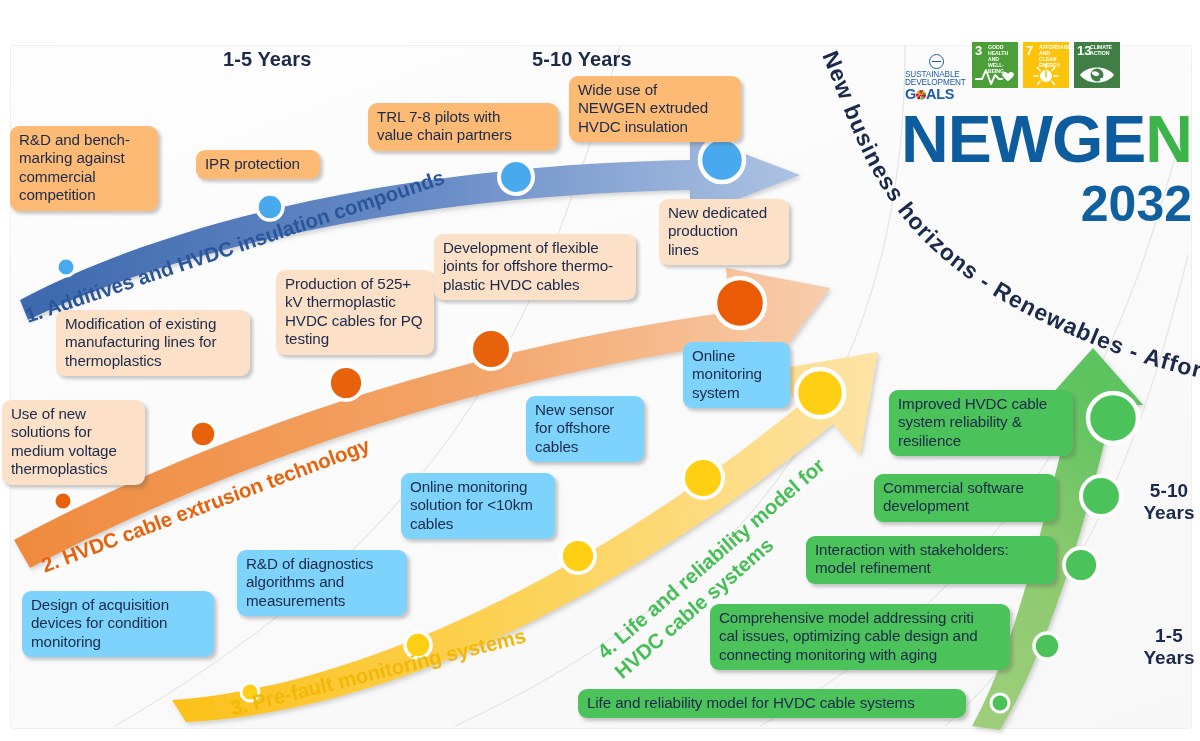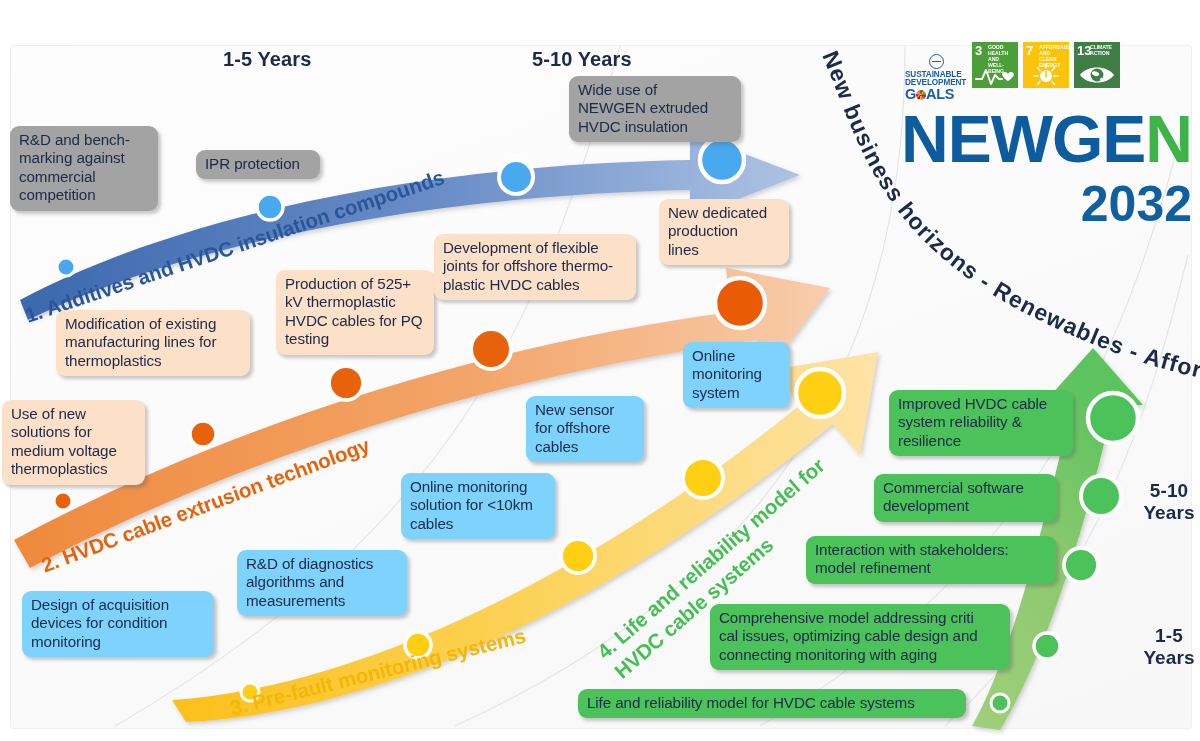--- a/index.html
+++ b/index.html
@@ -35,21 +35,21 @@
     box-sizing: border-box;
     border-radius: 9px;
     padding: 5px 9px 6px 9px;
     color: #1b2a4a;
     font-size: 15.2px;
     line-height: 1.215;
     letter-spacing: -0.1px;
     box-shadow: 2.5px 3px 3.5px rgba(90,90,90,0.33);
     white-space: pre-line;
   }
-  .box.blue   { background: #a3a3a3; }
+  .box.blue   { background: #fdba74; }
   .box.orange { background: #fce0c8; }
   .box.yellow { background: #7dd3fc; }
   .box.green  { background: #4cc25a; }
 
   
   .phase {
     position: absolute;
     font-weight: bold;
     color: #1b2a4a;
     font-size: 20px;
@@ -115,21 +115,21 @@
     border: 1.2px solid #1b5da8;
     margin: 0 auto 2px auto;
     position: relative;
   }
   #sdg-wordmark .un::after{
     content:"";
     position:absolute; left:2px; top:5.5px;
     width:9px; height:1px; background:#1b5da8;
   }
   #sdg-wordmark .l1, #sdg-wordmark .l2 {
-    font-size: 8.2px; font-weight: bold; color: #1b5da8; letter-spacing: -0.1px;
+    font-size: 8.2px; font-weight: normal; color: #1b5da8; letter-spacing: -0.1px;
   }
   #sdg-wordmark .l3 {
     font-size: 14.5px; font-weight: bold; color: #1b5da8; letter-spacing: -0.3px;
   }
   #sdg-wordmark .l3 .ring {
     display:inline-block; width:10px;height:10px;border-radius:50%;
     background: conic-gradient(#e5243b 0 8%, #dda63a 8% 16%, #4c9f38 16% 24%,
       #c5192d 24% 32%, #ff3a21 32% 40%, #26bde2 40% 48%, #fcc30b 48% 56%,
       #a21942 56% 64%, #fd6925 64% 72%, #dd1367 72% 80%, #fd9d24 80% 88%,
       #bf8b2e 88% 96%, #3f7e44 96% 100%);
@@ -274,20 +274,22 @@
   <div class="tracklabel t2" style="left:38px; top:555px; transform:rotate(-20.5deg);">2. HVDC cable extrusion technology</div>
   <div class="tracklabel t3" style="left:228px; top:697px; transform:rotate(-14deg);">3. Pre-fault monitoring systems</div>
   <div class="tracklabel t4" style="left:592px; top:645px; transform:rotate(-41deg);">4. Life and reliability model for
 HVDC cable systems</div>
 
   <div class="box blue" style="left:10px;  top:126px; width:148px;">R&amp;D and bench-
 marking against
 commercial
 competition</div>
   <div class="box blue" style="left:196px; top:150px; width:124px;">IPR protection</div>
+  <div class="box blue" style="left:368px; top:103px; width:190px;">TRL 7-8 pilots with
+value chain partners</div>
   <div class="box blue" style="left:569px; top:76px;  width:172px;">Wide use of
 NEWGEN extruded
 HVDC insulation</div>
 
   <div class="box orange" style="left:2px;   top:400px; width:143px;">Use of new
 solutions for
 medium voltage
 thermoplastics</div>
   <div class="box orange" style="left:56px;  top:310px; width:194px;">Modification of existing
 manufacturing lines for

